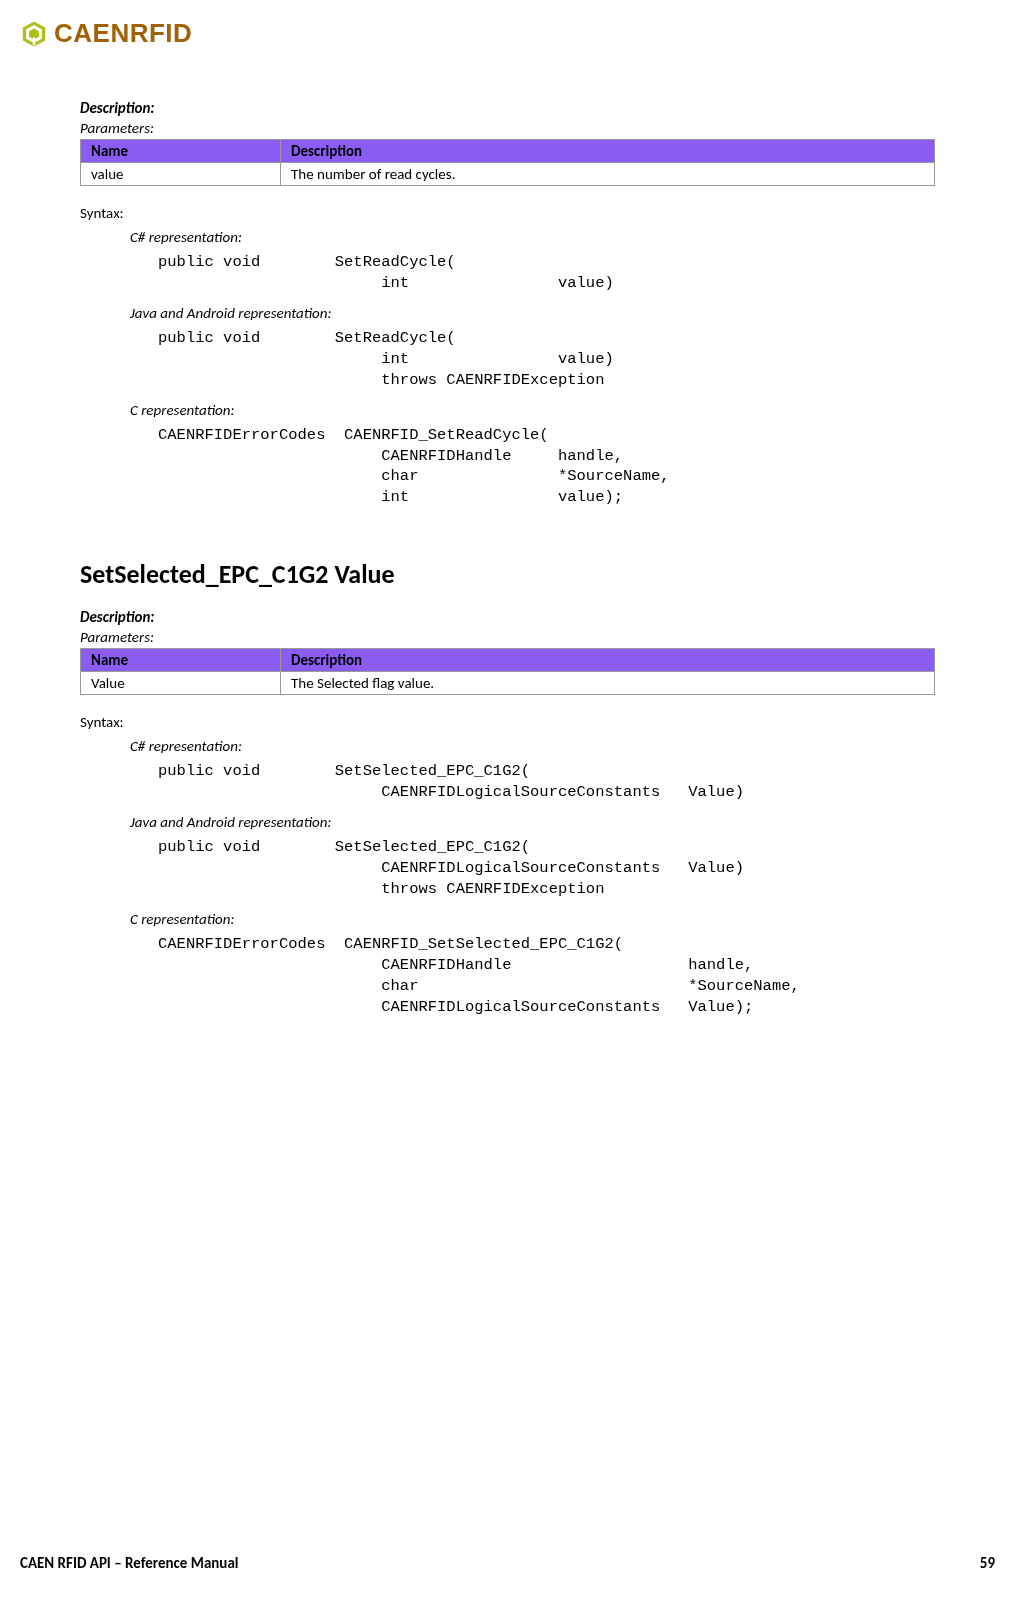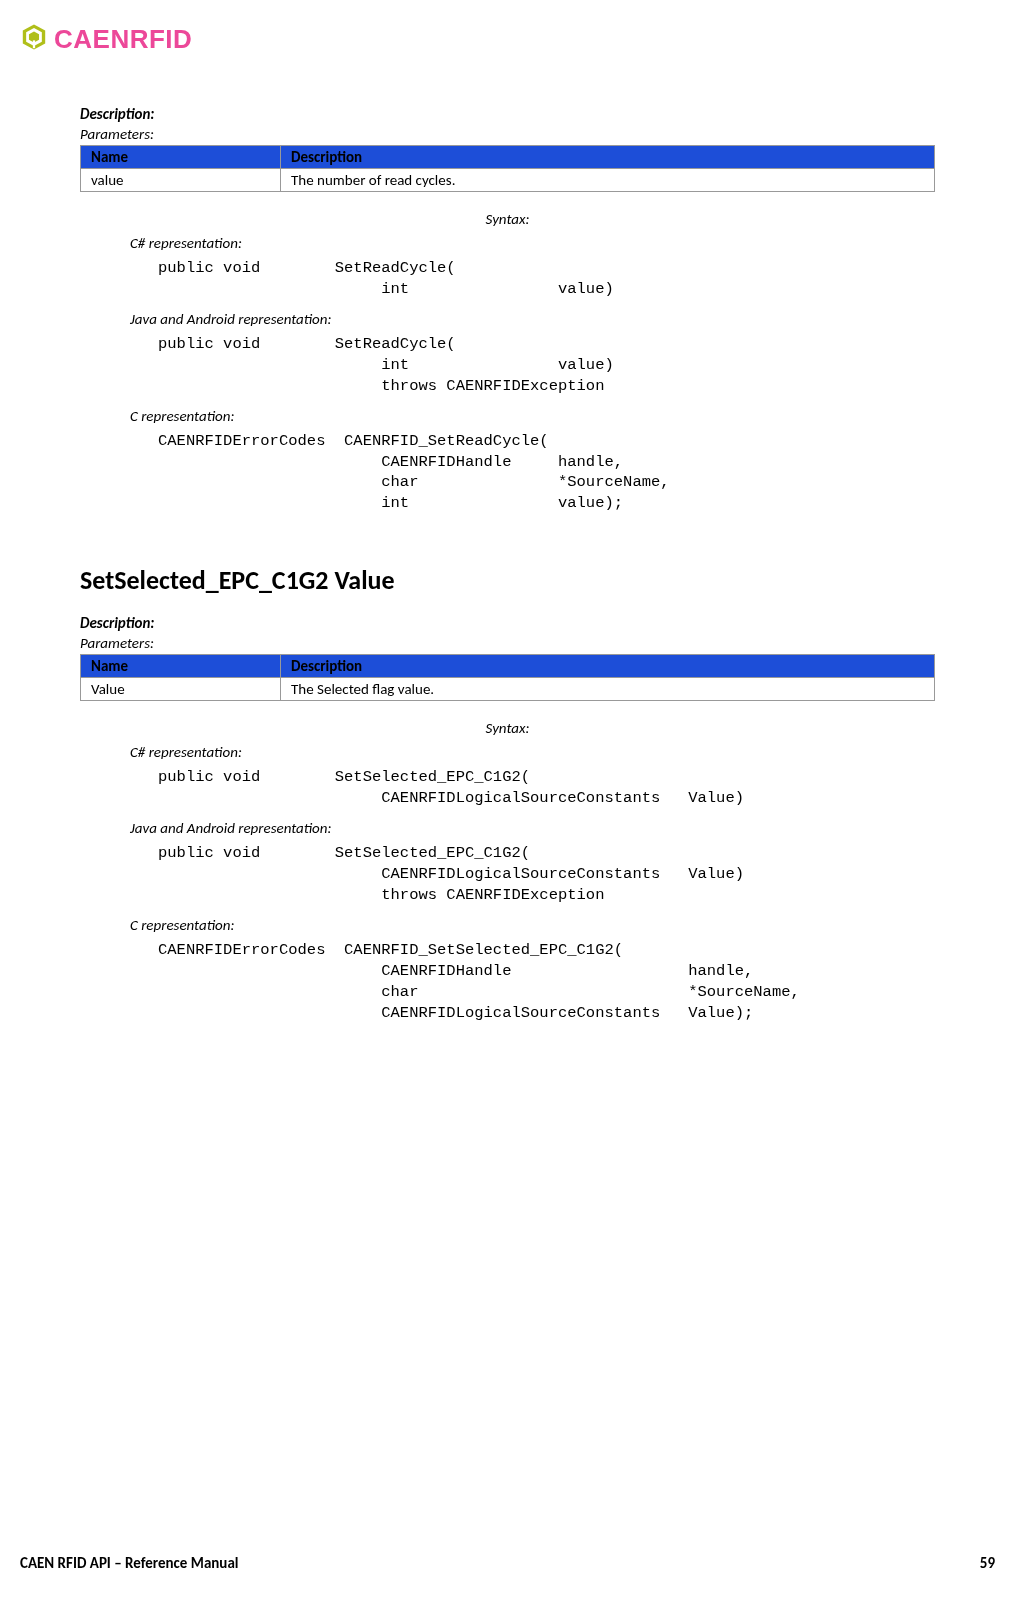--- a/index.html
+++ b/index.html
@@ -24,23 +24,22 @@
       margin-bottom: 50px;
     }
     .logo-icon {
       width: 28px;
       height: 28px;
     }
     .logo-text {
       font-family: Arial, sans-serif;
       font-size: 26px;
       font-weight: 900;
-      color: #ec4899;
+      color: #a16207;
       letter-spacing: 0.5px;
-      margin-top: 6px;
     }
     .content {
       padding: 0 60px;
       flex: 1;
     }
     .method-section {
       margin-bottom: 50px;
     }
     .method-title {
       font-size: 26px;
@@ -64,39 +63,37 @@
       font-size: 15px;
       margin-bottom: 2px;
     }
     table.params {
       width: 100%;
       border-collapse: collapse;
       font-size: 15px;
       margin-bottom: 18px;
     }
     table.params th {
-      background: #1d4ed8;
+      background: #8b5cf6;
       text-align: left;
       font-weight: bold;
       padding: 2px 10px;
       border: 1px solid #999;
     }
     table.params td {
       padding: 2px 10px;
       border: 1px solid #999;
     }
     table.params th:first-child,
     table.params td:first-child {
       width: 200px;
     }
     .syntax-label {
-      font-style: italic;
       font-size: 15px;
       margin-bottom: 6px;
-      text-align: center;
     }
     .repr-block {
       margin-left: 50px;
       margin-bottom: 10px;
     }
     .repr-label {
       font-style: italic;
       font-size: 15px;
       margin-bottom: 6px;
     }

